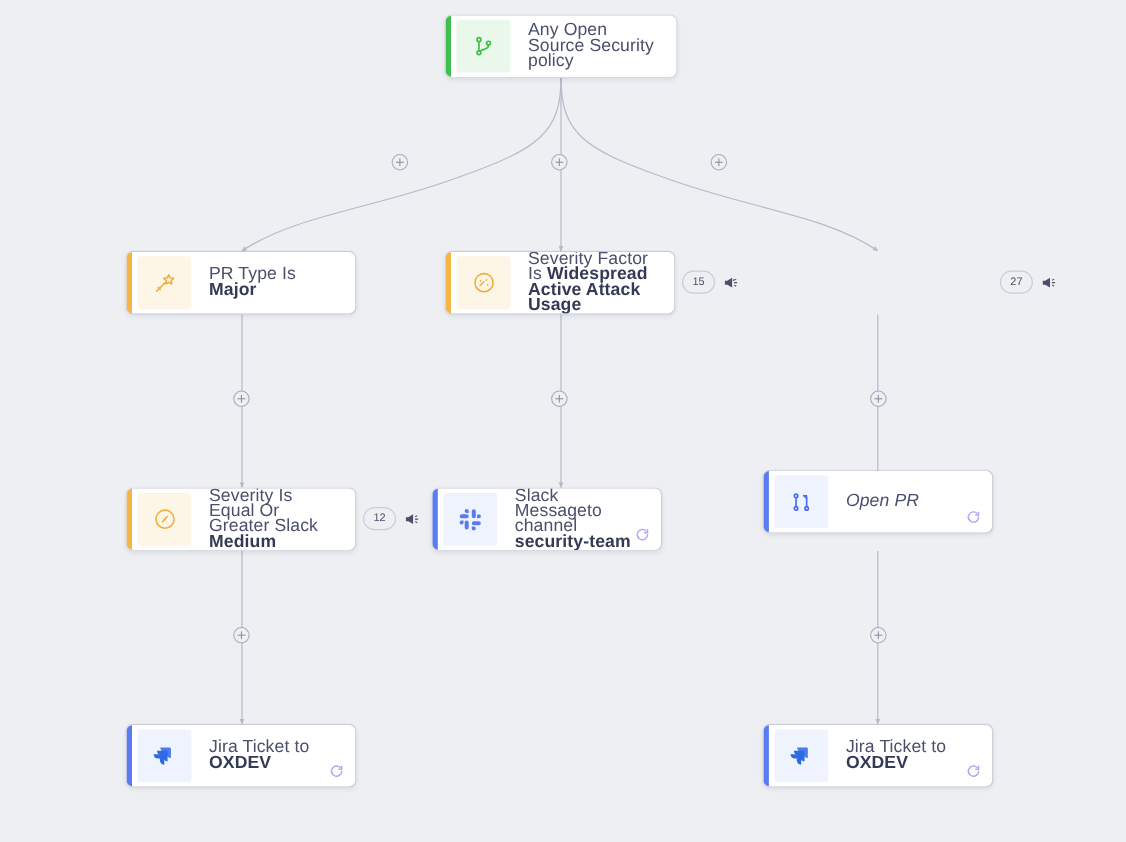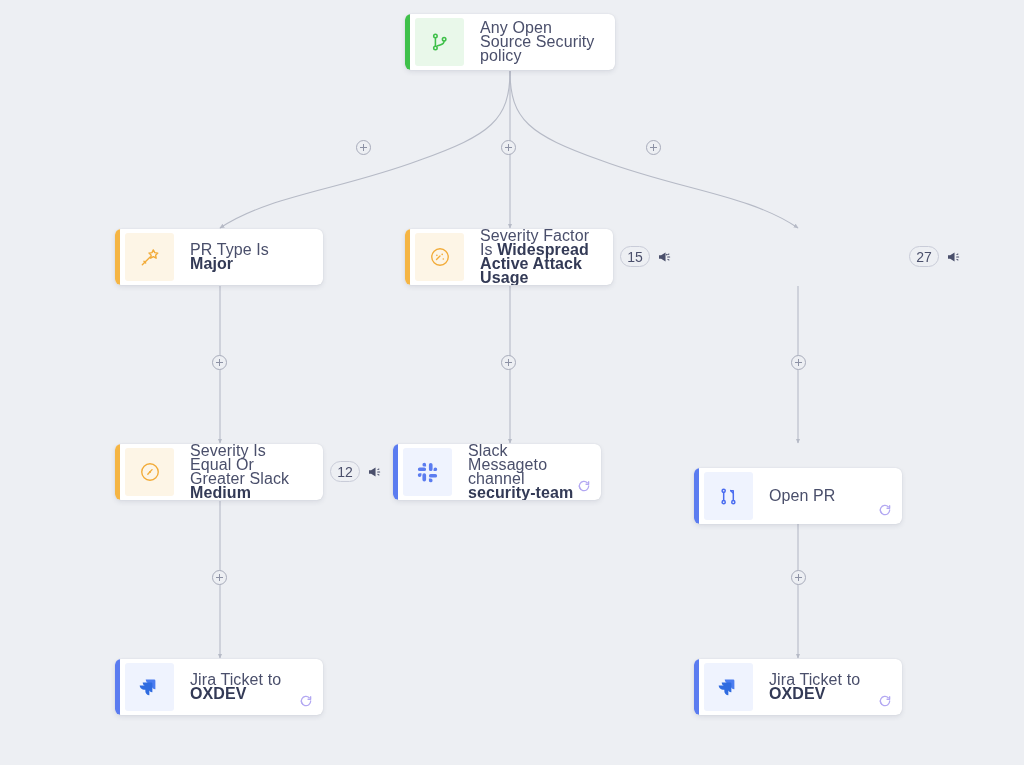--- a/index.html
+++ b/index.html
@@ -124,21 +124,21 @@
     min-width: 30px;
     height: 21px;
     padding: 0 6px;
     box-sizing: border-box;
     border: 1px solid #c9ccd8;
     border-radius: 11px;
     background: #edeff3;
     display: flex;
     align-items: center;
     justify-content: center;
-    font-size: 14px;
+    font-size: 10px;
     color: #4a4f6b;
   }
   .megaphone { width: 16px; height: 16px; display: block; }
 </style>
 </head>
 <body>
 
 <div id="canvas">
 
   <svg id="edge-layer" viewBox="0 0 1024 765" xmlns="http://www.w3.org/2000/svg">
@@ -261,21 +261,21 @@
     <div class="label">
       <span class="txt"><span>Slack Messageto channel </span><b>security-team</b></span>
     </div>
     <svg class="sync-icon" viewBox="0 0 24 24" fill="none" stroke="#b3a8f2" stroke-width="2.2" stroke-linecap="round" stroke-linejoin="round">
       <path d="M20 12a8 8 0 1 1-2.4-5.7"></path>
       <path d="M20 4.5V9h-4.5"></path>
       <path d="M4 12a8 8 0 0 0 2.4 5.7"></path>
     </svg>
   </div>
 
-  <div class="node w-std" style="left:694px; top:468px;">
+  <div class="node w-std" style="left:694px; top:428px;font-style:italic;">
     <div class="accent acc-blue"></div>
     <div class="icon-tile tile-blue">
       <svg width="21" height="21" viewBox="0 0 24 24" fill="none" stroke="#4a6cf0" stroke-width="1.7" stroke-linecap="round" stroke-linejoin="round">
         <circle cx="6.5" cy="5.5" r="1.8"></circle>
         <circle cx="6.5" cy="18.5" r="1.8"></circle>
         <circle cx="17.5" cy="18.5" r="1.8"></circle>
         <path d="M6.5 7.3 L6.5 16.7"></path>
         <path d="M17.5 16.7 L17.5 8.2 L14.6 5.3"></path>
         <path d="M14.6 5.3 L17.5 5.3 L17.5 8.2" stroke-width="1.5"></path>
       </svg>

